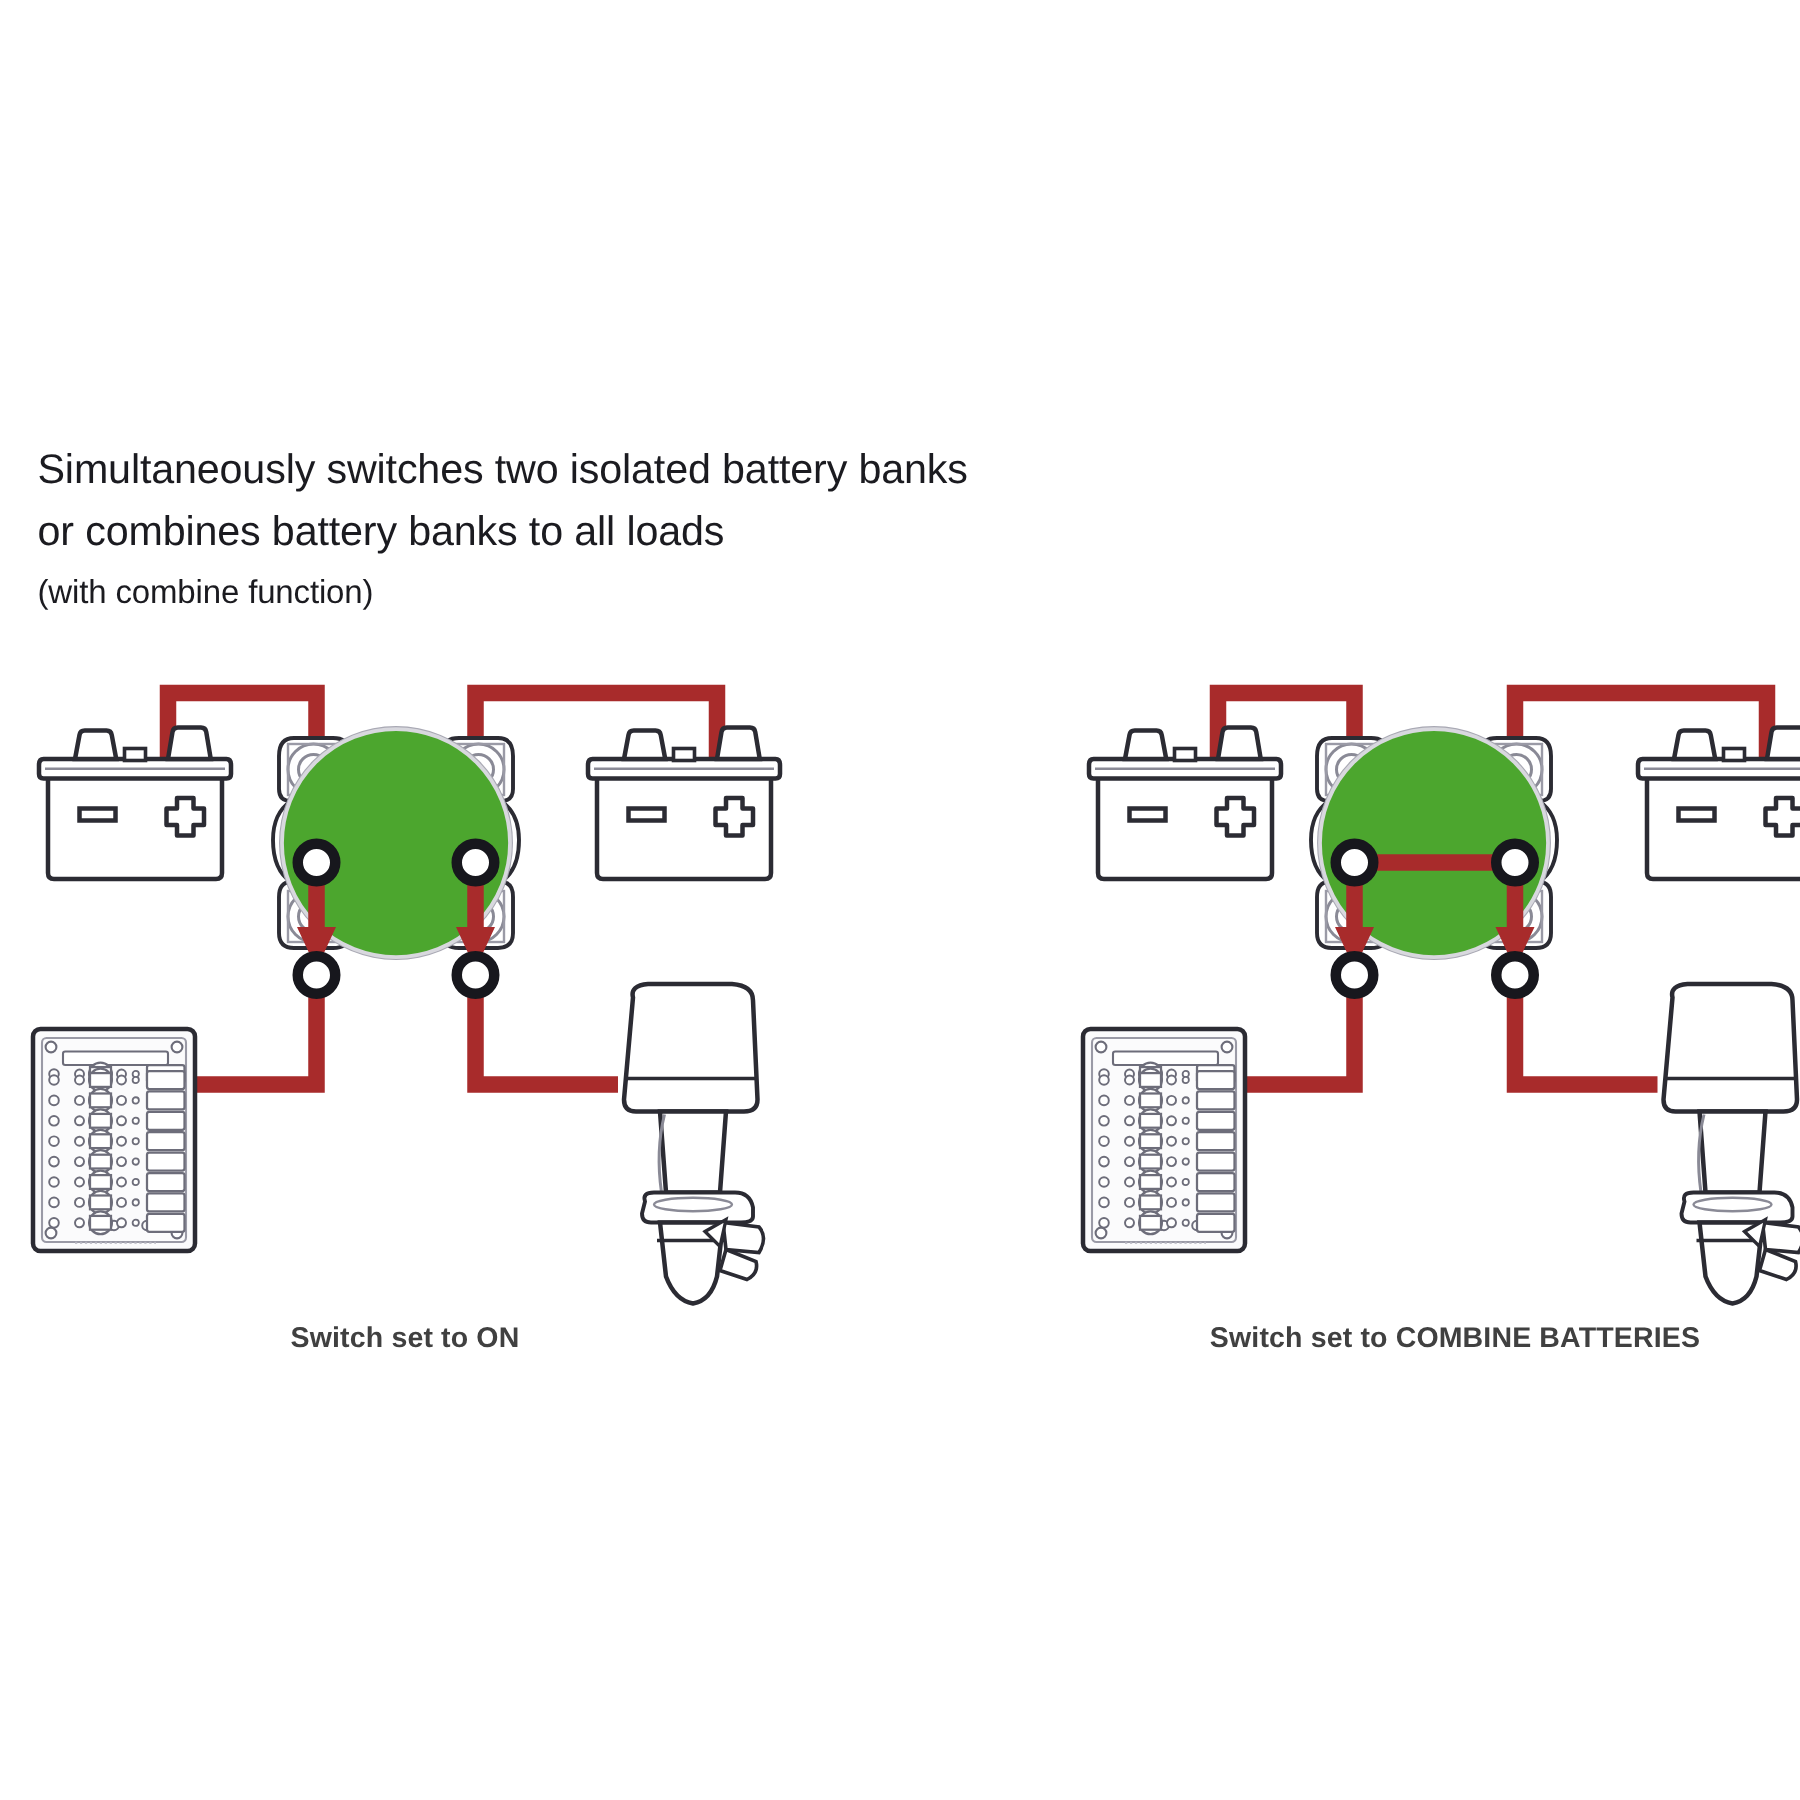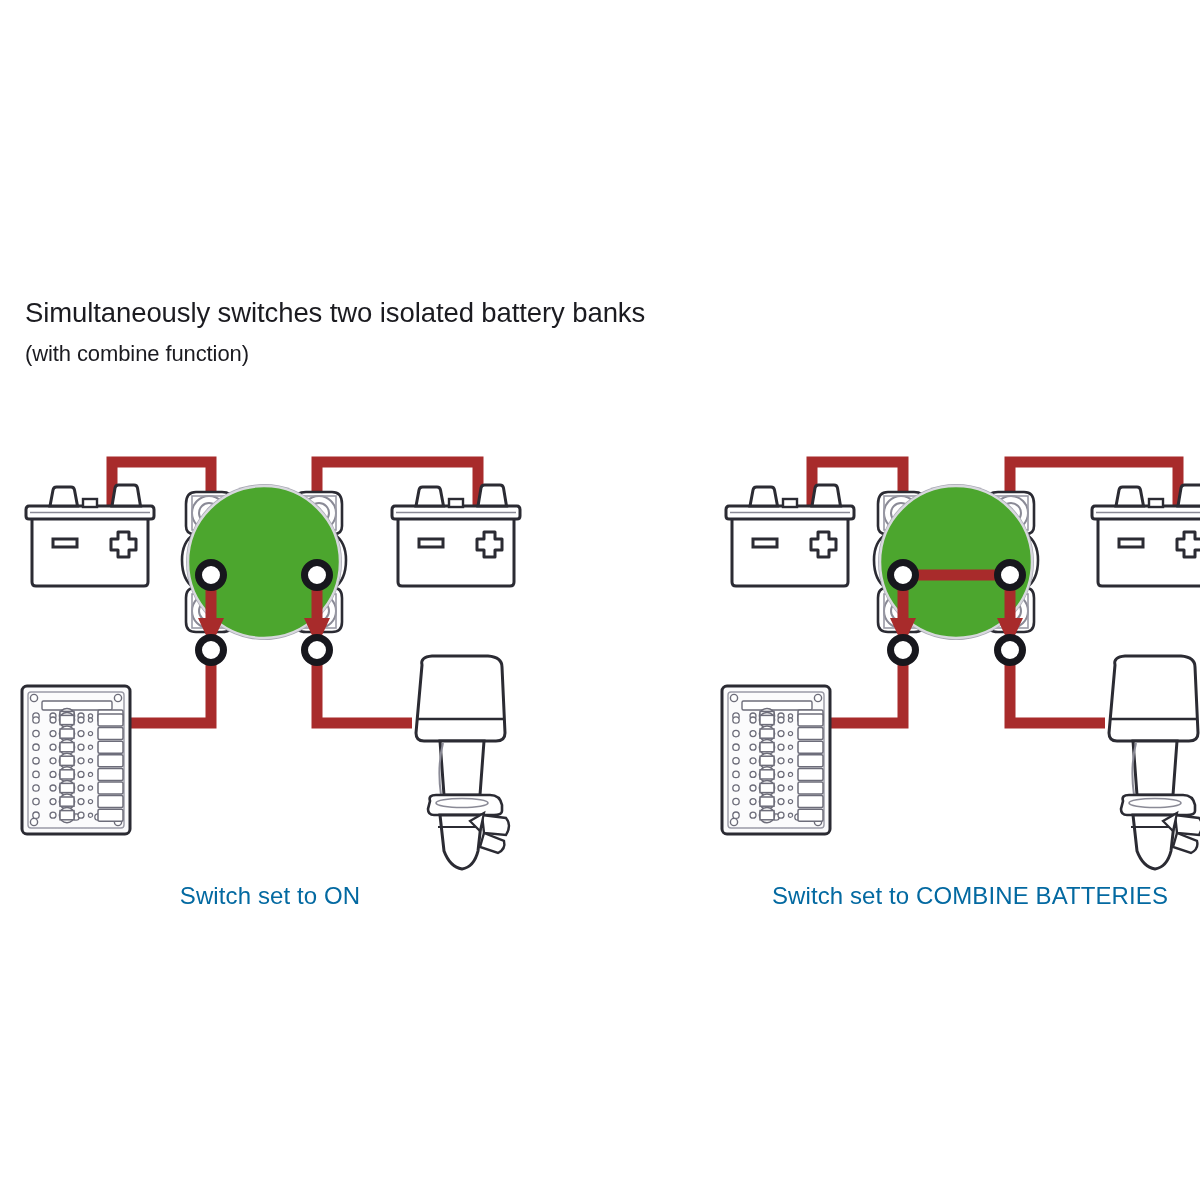--- a/index.html
+++ b/index.html
@@ -40,43 +40,44 @@
     font-weight: 400;
   }
   .heading-line.small {
     font-size: 22px;
   }
 
   
   .caption {
     position: absolute;
     top: 882px;
-    font-size: 24px;
-    font-weight: normal;
-    color: #0369a1;
+    font-size: 19px;
+    font-weight: bold;
+    color: #404040;
     text-align: center;
     white-space: nowrap;
     letter-spacing: 0.1px;
   }
   #caption-left  { left: 70px;  width: 400px; }
   #caption-right { left: 670px; width: 600px; }
 
   .panel-svg {
     position: absolute;
     left: 0;
     top: 0;
   }
 </style>
 </head>
 <body>
 
 <div id="stage">
 
   <div class="heading">
     <div class="heading-line">Simultaneously switches two isolated battery banks</div>
+    <div class="heading-line">or combines battery banks to all loads</div>
     <div class="heading-line small">(with combine function)</div>
   </div>
 
   <svg class="panel-svg" width="1200" height="1200" viewBox="0 0 1200 1200">
     <defs>
 
       <g id="battery">
 
         <path d="M4,38 L4,104 Q4,108 8,108 L116,108 Q120,108 120,104 L120,38 Z" fill="#ffffff" stroke="#2b2b33" stroke-width="3"></path>
 

